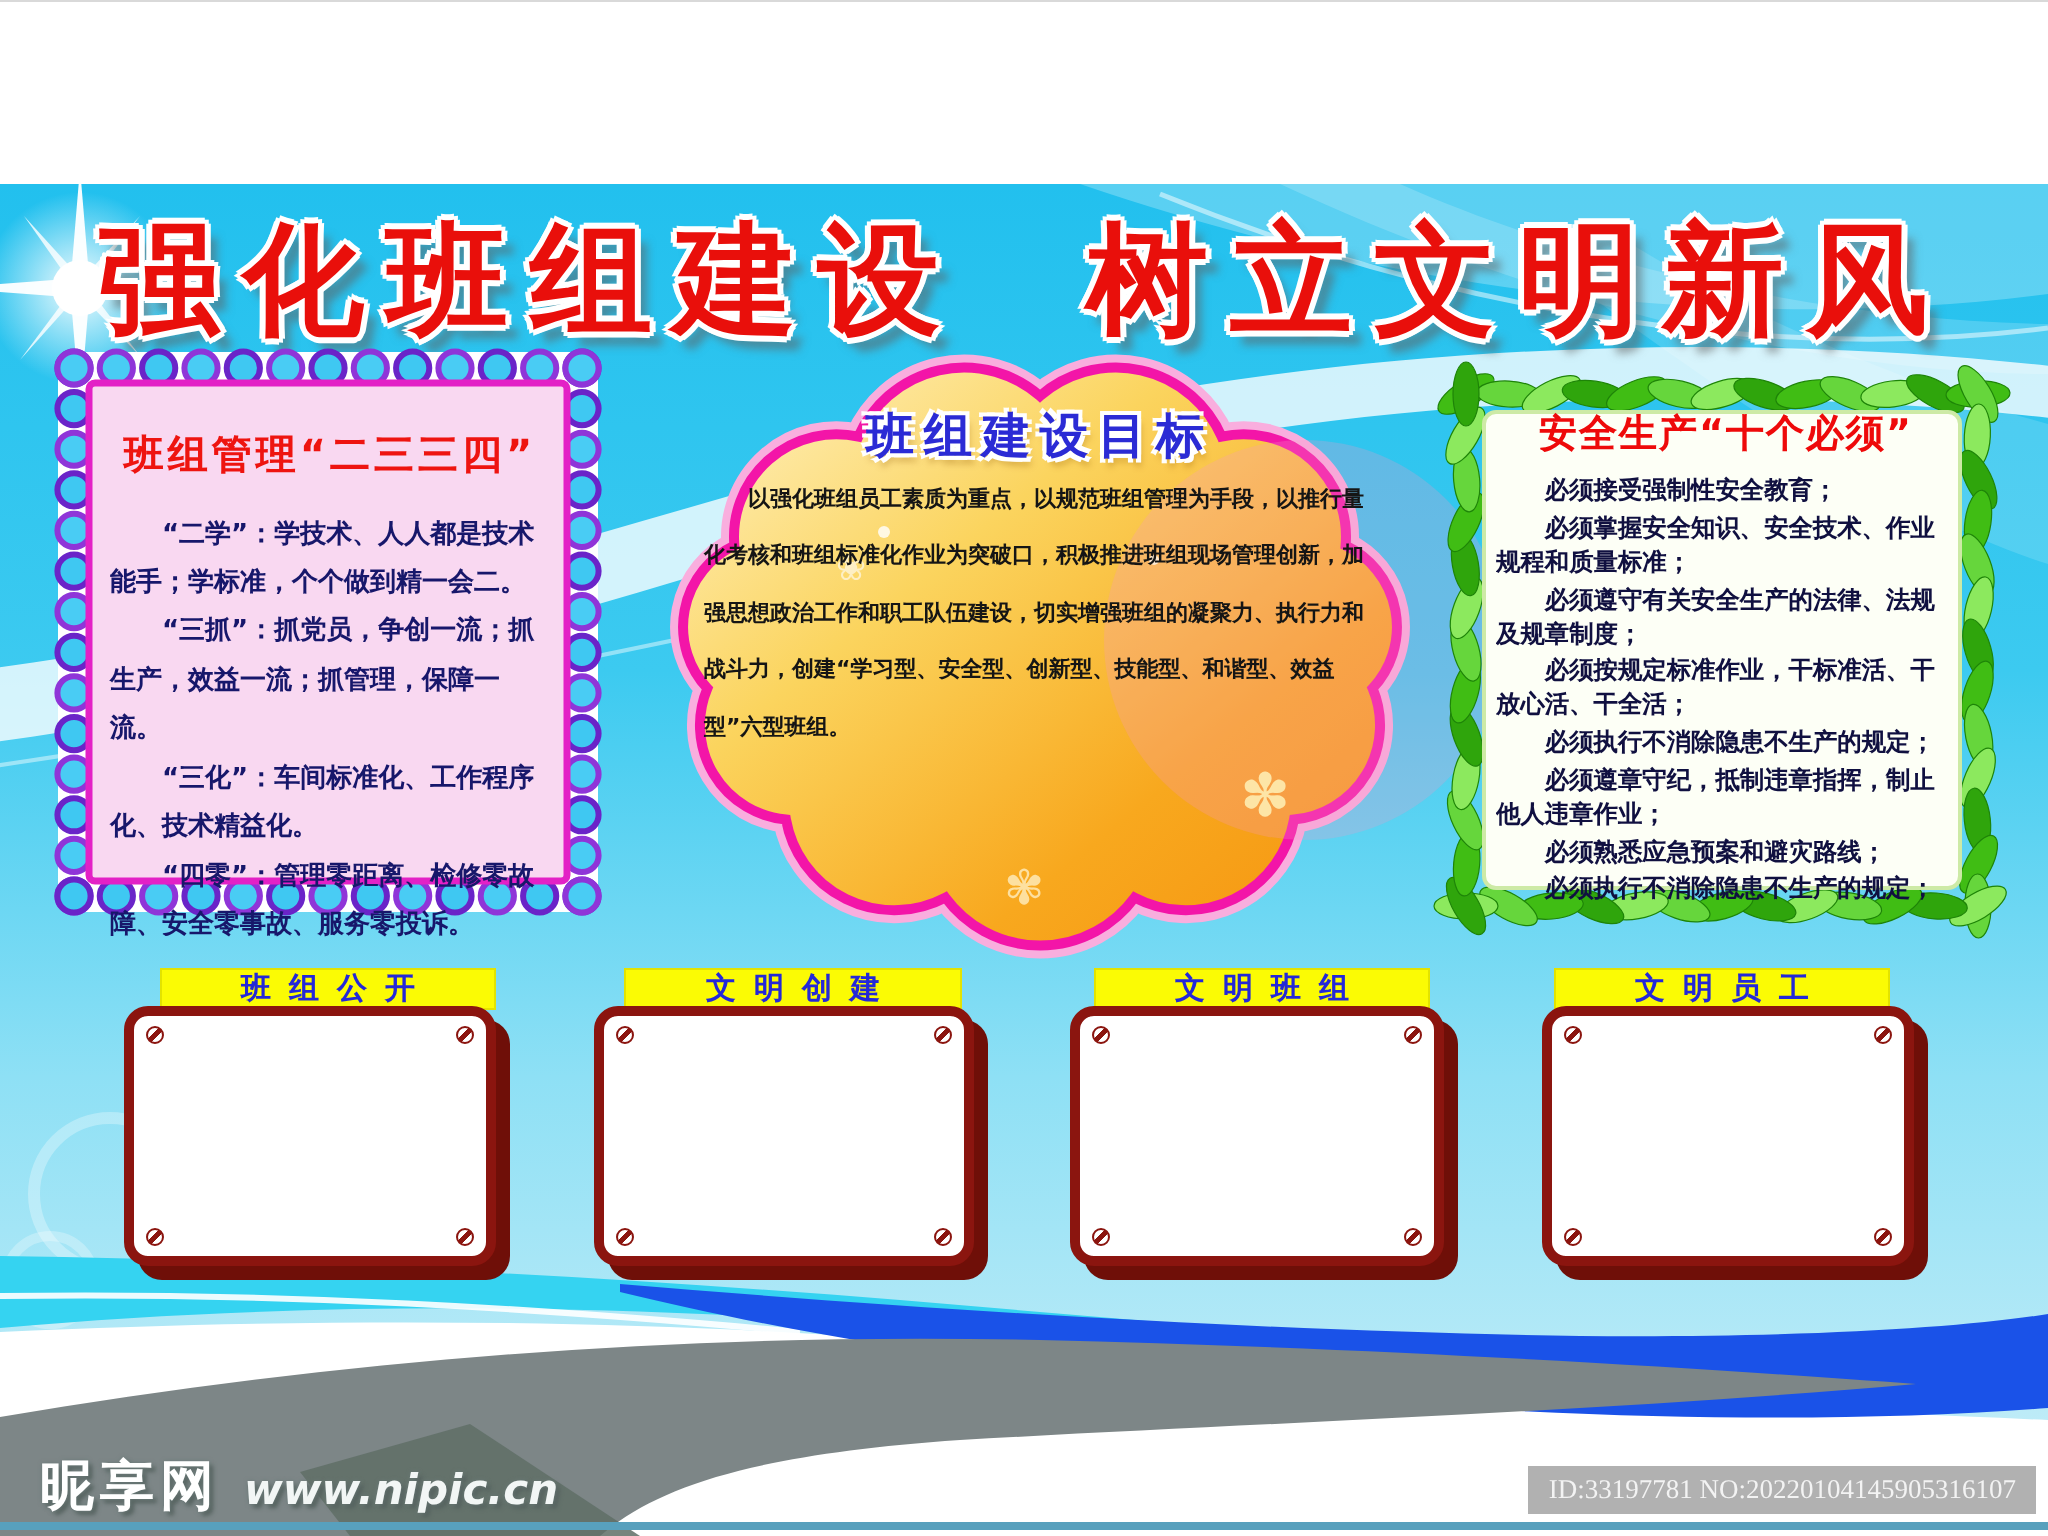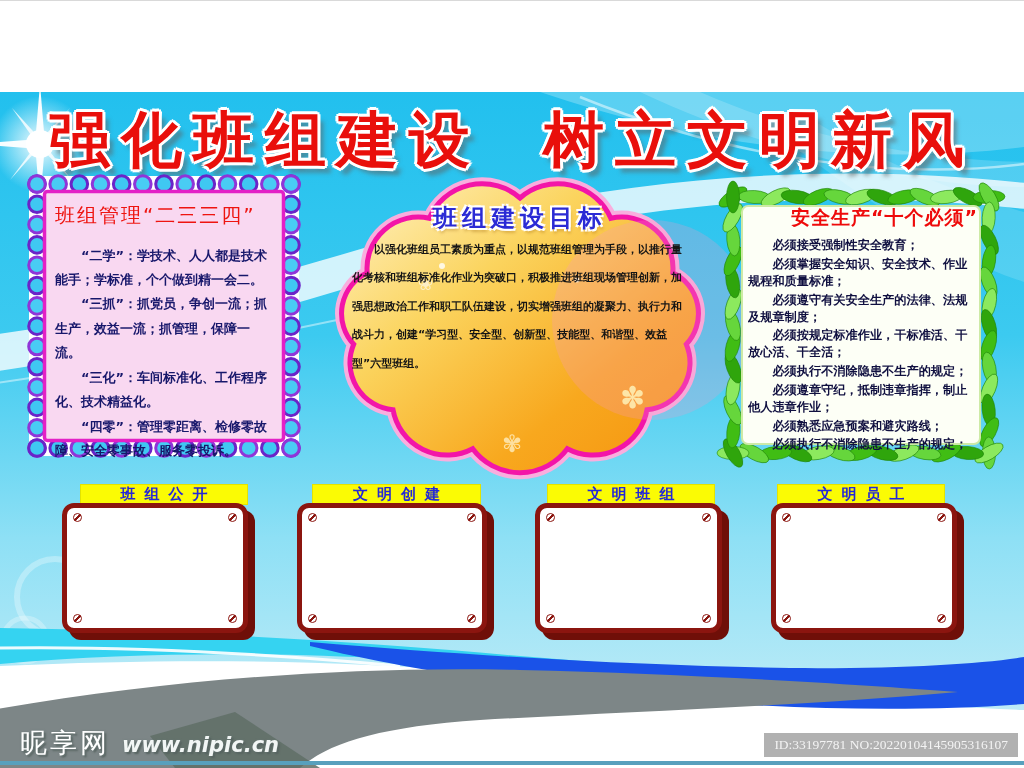--- a/index.html
+++ b/index.html
@@ -18,47 +18,47 @@
                   6px 7px 4px rgba(95,95,95,.55)}
 
   .panel{position:absolute}
   .panel svg{position:absolute;top:0;left:0;overflow:visible}
   .panel-left{left:28px;top:83px;width:272px;height:282px}
   .panel-mid{left:322px;top:78px;width:396px;height:308px}
   .panel-right{left:716px;top:88px;width:290px;height:290px}
   .panel-text{position:absolute;z-index:2}
 
   .pl-text{left:27px;right:25px;top:22px;bottom:18px;color:#17176b;font-size:13px;font-weight:bold;line-height:1.88}
-  .pl-title{color:#ee1410;font-size:20px;font-weight:normal;letter-spacing:2px;margin:0 0 9px;white-space:nowrap}
+  .pl-title{text-align:center;color:#ee1410;font-size:20px;font-weight:bold;letter-spacing:2px;margin:12px 0 9px;white-space:nowrap}
   .pl-text p{margin:0;text-indent:2em}
 
   .pm-title{position:absolute;left:0;top:32px;width:100%;text-align:center;font-size:24px;font-weight:bold;
       color:#2b2bd5;letter-spacing:5px;
       text-shadow:-2px -2px 0 #fff,2px -2px 0 #fff,-2px 2px 0 #fff,2px 2px 0 #fff,2px 4px 3px rgba(150,90,0,.35)}
   .pm-body{position:absolute;left:30px;right:28px;top:66px;color:#151515;font-size:11px;font-weight:bold;
       line-height:2.58;text-indent:2em}
 
   .pr-text{left:32px;right:28px;top:24px;bottom:18px;color:#101040;font-size:12.2px;font-weight:bold;line-height:1.38;overflow:hidden}
-  .pr-title{text-align:right;color:#ee0a0a;font-size:19px;font-weight:bold;letter-spacing:1px;margin:0 0 7px;white-space:nowrap}
+  .pr-title{text-align:center;color:#ee0a0a;font-size:19px;font-weight:bold;letter-spacing:1px;margin:0 0 7px;white-space:nowrap}
   .pr-text p{margin:0 0 2px;text-indent:2em}
 
   .bar{position:absolute;top:392px;height:21px;background:#fbfb04;border:1px solid #e3e300;box-sizing:border-box;
        color:#2428d8;font-weight:bold;font-size:15px;letter-spacing:9px;padding-left:9px;
        display:flex;align-items:center;justify-content:center}
   .bar1{left:80px;width:168px}.bar2{left:312px;width:169px}.bar3{left:547px;width:168px}.bar4{left:777px;width:168px}
 
   .board{position:absolute;top:411px;height:130px;background:#fff;border:5px solid #8b150f;border-radius:12px;
          box-shadow:7px 7px 0 #6f0f08;box-sizing:border-box}
   .board1{left:62px;width:186px}.board2{left:297px;width:190px}.board3{left:535px;width:187px}.board4{left:771px;width:186px}
   .screw{position:absolute;width:9px;height:9px;border:1.5px solid #8b150f;border-radius:50%;box-sizing:border-box;
          background:linear-gradient(135deg,#fff 38%,#8b150f 38%,#8b150f 62%,#fff 62%)}
   .screw.tl{top:5px;left:6px}.screw.tr{top:5px;right:6px}.screw.bl{bottom:5px;left:6px}.screw.br{bottom:5px;right:6px}
 
   .wm-left{position:absolute;left:20px;bottom:7px;display:flex;align-items:baseline;gap:12px;z-index:6}
-  .wm-site{font-size:27px;font-weight:normal;color:#ffffff;letter-spacing:3px;
+  .wm-site{font-size:27px;font-weight:bold;color:#ffffff;letter-spacing:3px;
            text-shadow:0 0 2px #6a7a78,2px 2px 2px #55625f}
   .wm-url{font-size:21px;font-weight:bold;font-style:italic;color:#f2f6f5;
           text-shadow:0 0 2px #6a7a78,2px 2px 2px #55625f}
   .wm-right{position:absolute;right:6px;bottom:11px;background:rgba(150,150,150,.74);color:#f3f3f3;
             font-size:13.5px;padding:4px 10px;z-index:6;font-family:Liberation Serif, serif}
 </style>
 </head>
 <body>
 
 <div class="poster">

